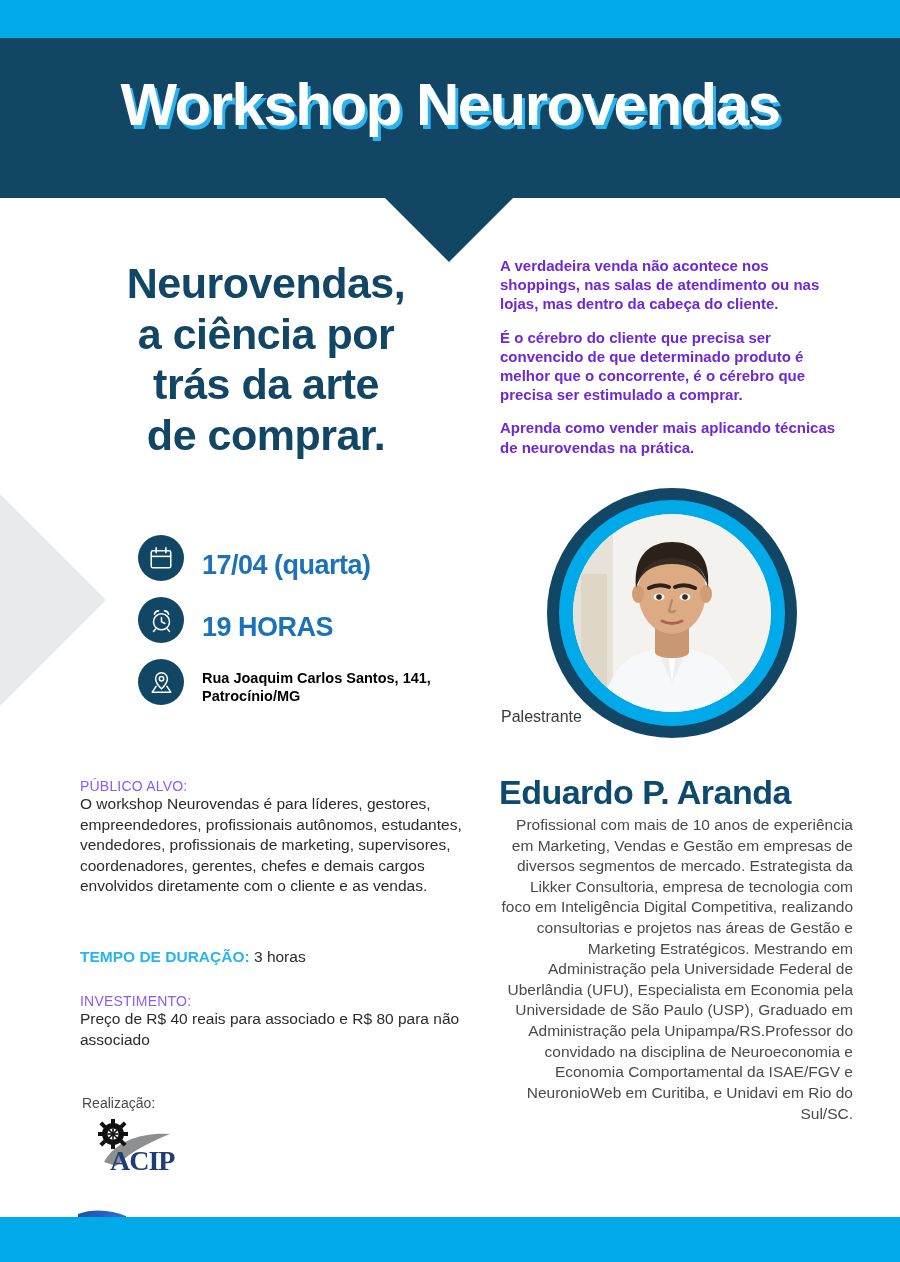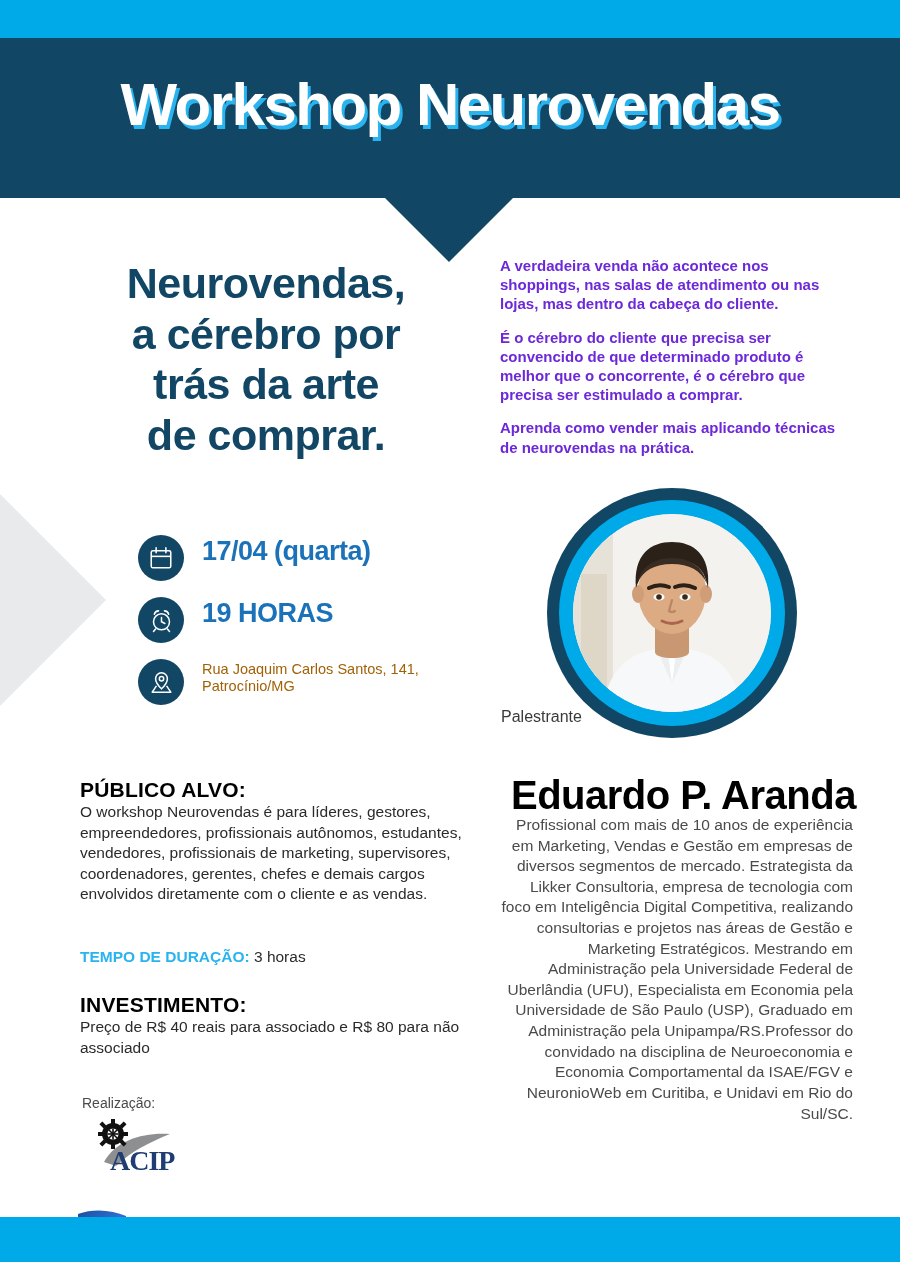--- a/index.html
+++ b/index.html
@@ -56,39 +56,39 @@
   }
 
   
   .intro { position:absolute; left:500px; top:256px; width:350px; }
   .intro p {
     font-size:15px; line-height:1.28; color:#6d28d9; margin-bottom:14px;font-weight:bold;
   }
 
   
   .details { position:absolute; left:138px; top:535px; width:360px; }
-  .detail-row { display:flex; align-items:flex-start; margin-bottom:16px; }
+  .detail-row { display:flex; align-items:flex-end; margin-bottom:16px; }
   .detail-icon {
     width:46px; height:46px; border-radius:50%;
     background:#124665; flex:0 0 46px;
     display:flex; align-items:center; justify-content:center;
   }
   .detail-icon svg { display:block; }
   .detail-text { margin-left:18px; padding-top:2px; }
   .detail-main {
     font-size:27px; font-weight:bold; color:#1b72b8; letter-spacing:-0.5px; line-height:1.1;
   }
   .detail-sub {
-    font-size:14.5px; color:#a16207; line-height:1.2; margin-top:0;
+    font-size:14.5px; color:#000000; line-height:1.2; margin-top:0;font-weight:bold;
   }
 
   
   .info-block { position:absolute; left:80px; width:400px; }
   .info-head {
-    font-size:21px; font-weight:bold; color:#000000; letter-spacing:0.2px;
+    font-size:14px; font-weight:normal; color:#8b5cf6; letter-spacing:0.2px;
   }
   .info-body { font-size:15.5px; color:#2b2b2b; line-height:1.33; }
   .info-inline { font-size:15.5px; color:#2b2b2b; }
   .info-inline b { color:#29b3ef; font-weight:bold; }
 
   #publico { top:778px; }
   #duracao  { top:948px; }
   #investimento { top:993px; }
 
   
@@ -107,22 +107,22 @@
     width:198px; height:198px; border-radius:50%;
     overflow:hidden; background:#f2efe9; position:relative;
   }
   .photo-inner svg { display:block; width:198px; height:198px; }
 
   .palestrante-label {
     position:absolute; left:501px; top:708px;
     font-size:16px; color:#3a3a3a;
   }
   .speaker-name {
-    position:absolute; left:511px; top:773px;
-    font-size:40px; font-weight:bold; color:#000000; letter-spacing:-0.5px;
+    position:absolute; left:499px; top:773px;
+    font-size:34px; font-weight:bold; color:#0c4a6e; letter-spacing:-0.5px;
   }
   .speaker-bio {
     position:absolute; left:501px; top:815px; width:352px;
     font-size:15.5px; line-height:1.33; color:#4a4a4a;text-align:right;
   }
 
   
   .realizacao {
     position:absolute; left:82px; top:1095px;
     font-size:14px; color:#4a4a4a;
@@ -149,21 +149,21 @@
 
   <div class="topbar-cyan"></div>
   <div class="header-navy"></div>
   <div class="header-notch"></div>
   <div class="poster-title">Workshop Neurovendas</div>
 
   <div class="gray-wedge"></div>
 
   <div class="headline">
     <div>Neurovendas,</div>
-    <div>a cérebro por</div>
+    <div>a ciência por</div>
     <div>trás da arte</div>
     <div>de comprar.</div>
   </div>
 
   <div class="intro">
     <p>A verdadeira venda não acontece nos shoppings, nas salas de atendimento ou nas lojas, mas dentro da cabeça do cliente.</p>
     <p>É o cérebro do cliente que precisa ser convencido de que determinado produto é melhor que o concorrente, é o cérebro que precisa ser estimulado a comprar.</p>
     <p>Aprenda como vender mais aplicando técnicas de neurovendas na prática.</p>
   </div>
 

